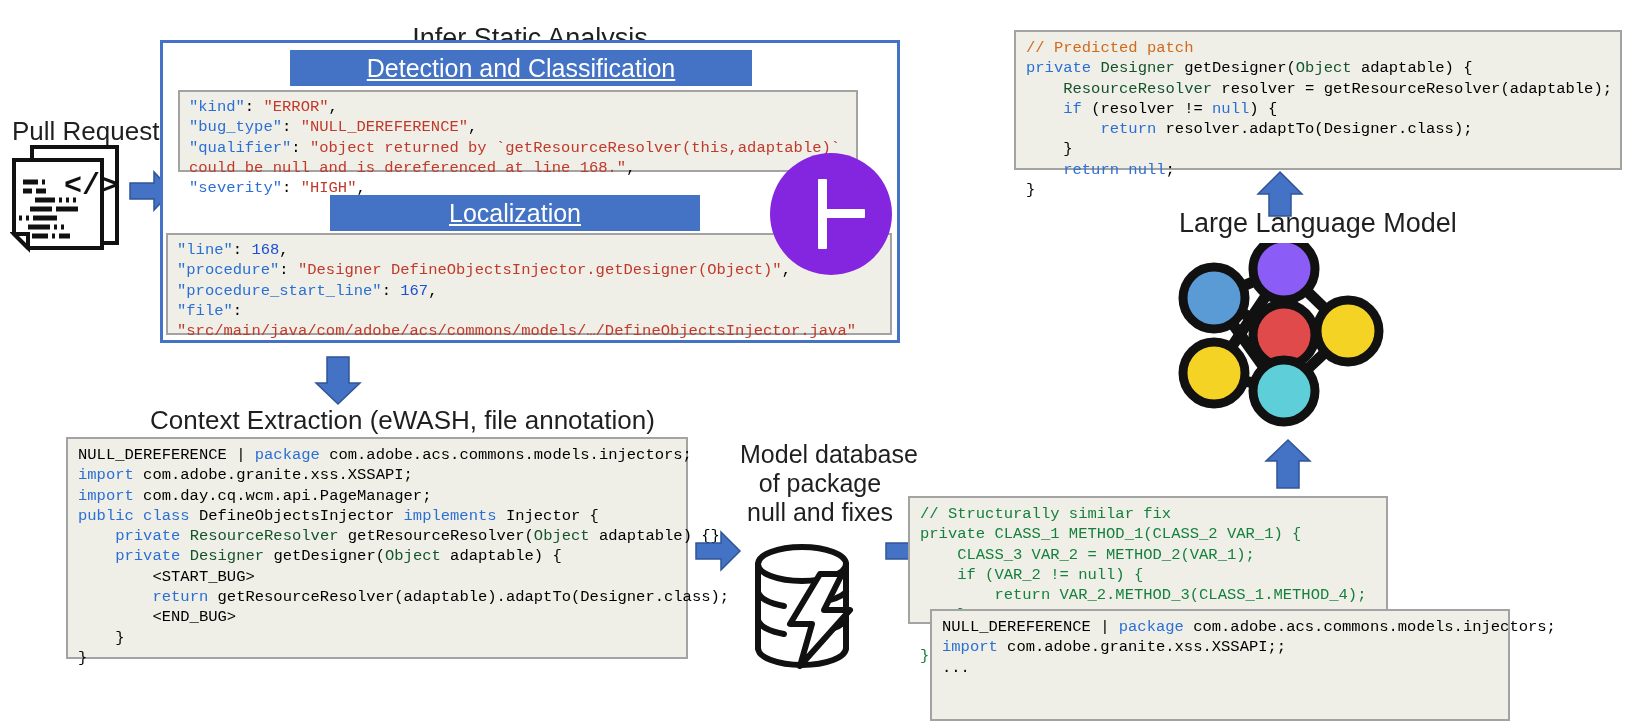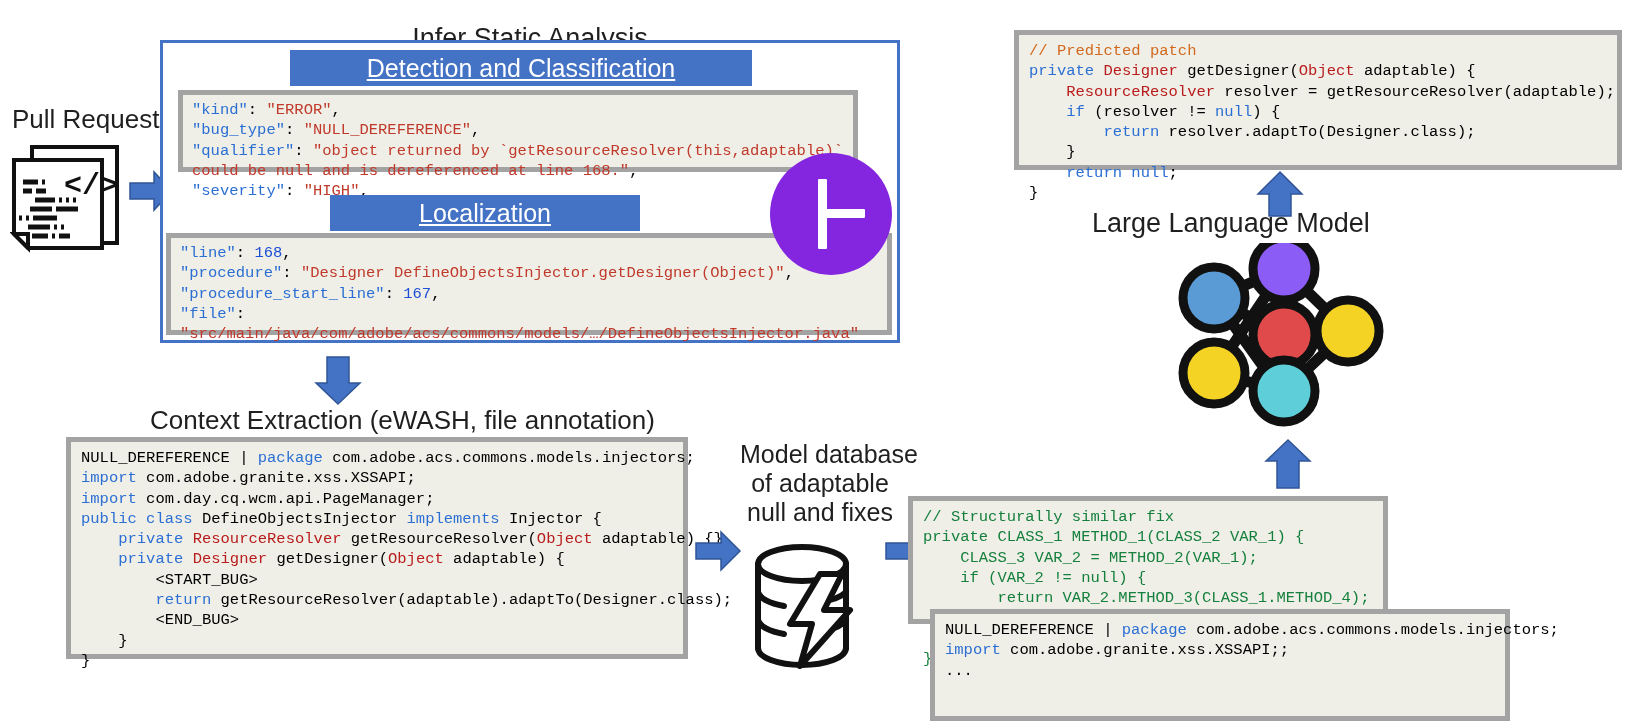--- a/index.html
+++ b/index.html
@@ -6,50 +6,50 @@
   body{width:1641px;height:721px;position:relative;overflow:hidden;
        font-family:"Liberation Sans", sans-serif;color:#1a1a1a;}
   .abs{position:absolute;}
   .lbl{font-size:25px;color:#1f1f1f;white-space:nowrap;}
   .code{font-family:"Liberation Mono","DejaVu Sans Mono",monospace;
         font-size:15.5px;line-height:20.3px;white-space:pre;}
   .k{color:#2b6fd4;}       
   .s{color:#c0392b;}       
   .n{color:#1d4ed8;}       
   .c{color:#d2691e;}       
-  .ty{color:#b91c1c;}      
+  .ty{color:#14532d;}      
   .or{color:#15803d;}
   .pl{color:#000000;}
 
   
   #infer-frame{left:160px;top:40px;width:740px;height:303px;
       border:3px solid #4472c4;background:#ffffff;box-sizing:border-box;}
   .bluebar{background:#4472c4;color:#ffffff;text-align:center;
       font-size:25px;line-height:36px;height:36px;text-decoration:underline;}
 
   
-  .card{background:#efefe7;border:5px solid #a3a3a3;box-sizing:border-box;}
+  .card{background:#efefe7;border:2px solid #a3a3a3;box-sizing:border-box;}
 
   
   .arrow{position:absolute;}
   .arrow svg{display:block;}
 
   
   #infer-logo{left:770px;top:153px;width:122px;height:122px;border-radius:50%;
       background:#8425e0;}
   #infer-logo .bar-v{position:absolute;left:48px;top:26px;width:9px;height:70px;background:#fff;border-radius:1px;}
   #infer-logo .bar-h{position:absolute;left:56px;top:56px;width:39px;height:9px;background:#fff;border-radius:1px;}
 
   
   #pr-icon{left:10px;top:142px;width:122px;height:112px;}
 </style>
 </head>
 <body>
 
-<div class="abs lbl" style="left:12px;top:104px;font-size:26px;">Pull Request</div>
+<div class="abs lbl" style="left:12px;top:116px;font-size:26px;">Pull Request</div>
 
 <div class="abs" id="pr-icon">
   <svg width="122" height="112" viewBox="0 0 122 112">
     <rect x="22" y="5" width="85" height="96" fill="#fff" stroke="#111" stroke-width="4"></rect>
     <path d="M4 18 H92 V106 H18 L4 92 Z" fill="#fff" stroke="#111" stroke-width="4"></path>
     <path d="M4 92 H18 V106 Z" fill="#fff" stroke="#111" stroke-width="4"></path>
     <g stroke="#111" stroke-width="5" stroke-linecap="butt">
       <line x1="13" y1="40" x2="28" y2="40"></line>
         <line x1="32" y1="40" x2="35" y2="40"></line>
       <line x1="13" y1="49" x2="22" y2="49"></line>
@@ -81,21 +81,21 @@
 </div>
 
 <div class="abs lbl" style="left:160px;top:23px;width:740px;text-align:center;font-size:27px;">Infer Static Analysis</div>
 
 <div class="abs" id="infer-frame"></div>
 
 <div class="abs bluebar" style="left:290px;top:50px;width:462px;">Detection and Classification</div>
 
 <div class="abs card code" id="detect-card" style="left:178px;top:90px;width:680px;height:82px;padding:5px 9px;"><div><span class="k">"kind"</span><span class="pl">: </span><span class="s">"ERROR"</span><span class="pl">,</span></div><div><span class="k">"bug_type"</span><span class="pl">: </span><span class="s">"NULL_DEREFERENCE"</span><span class="pl">,</span></div><div><span class="k">"qualifier"</span><span class="pl">: </span><span class="s">"object returned by `getResourceResolver(this,adaptable)`</span></div><div><span class="s">could be null and is dereferenced at line 168."</span><span class="pl">,</span></div><div><span class="k">"severity"</span><span class="pl">: </span><span class="s">"HIGH"</span><span class="pl">,</span></div></div>
 
-<div class="abs bluebar" style="left:330px;top:195px;width:310px;">Localization</div>
+<div class="abs bluebar" style="left:330px;top:195px;width:370px;">Localization</div>
 
 <div class="abs card code" id="local-card" style="left:166px;top:233px;width:726px;height:102px;padding:5px 9px;"><div><span class="k">"line"</span><span class="pl">: </span><span class="n">168</span><span class="pl">,</span></div><div><span class="k">"procedure"</span><span class="pl">: </span><span class="s">"Designer DefineObjectsInjector.getDesigner(Object)"</span><span class="pl">,</span></div><div><span class="k">"procedure_start_line"</span><span class="pl">: </span><span class="n">167</span><span class="pl">,</span></div><div><span class="k">"file"</span><span class="pl">:</span></div><div><span class="s">"src/main/java/com/adobe/acs/commons/models/…/DefineObjectsInjector.java"</span></div></div>
 
 <div class="abs" id="infer-logo">
   <div class="bar-v"></div>
   <div class="bar-h"></div>
 </div>
 
 <div class="abs arrow" style="left:312px;top:355px;">
   <svg width="52" height="52" viewBox="0 0 52 52">
@@ -108,21 +108,21 @@
 <div class="abs card code" id="context-card" style="left:66px;top:437px;width:622px;height:222px;padding:6px 10px;"><div><span class="pl">NULL_DEREFERENCE | </span><span class="k">package</span><span class="pl"> com.adobe.acs.commons.models.injectors;</span></div><div><span class="k">import</span><span class="pl"> com.adobe.granite.xss.XSSAPI;</span></div><div><span class="k">import</span><span class="pl"> com.day.cq.wcm.api.PageManager;</span></div><div><span class="pl"></span></div><div><span class="k">public class</span><span class="pl"> DefineObjectsInjector </span><span class="k">implements</span><span class="pl"> Injector {</span></div><div><span class="pl">    </span><span class="k">private</span><span class="pl"> </span><span class="ty">ResourceResolver</span><span class="pl"> getResourceResolver(</span><span class="ty">Object</span><span class="pl"> adaptable) {}</span></div><div><span class="pl"></span></div><div><span class="pl">    </span><span class="k">private</span><span class="pl"> </span><span class="ty">Designer</span><span class="pl"> getDesigner(</span><span class="ty">Object</span><span class="pl"> adaptable) {</span></div><div><span class="pl">        &lt;START_BUG&gt;</span></div><div><span class="pl">        </span><span class="k">return</span><span class="pl"> getResourceResolver(adaptable).adaptTo(Designer.class);</span></div><div><span class="pl">        &lt;END_BUG&gt;</span></div><div><span class="pl">    }</span></div><div><span class="pl">}</span></div></div>
 
 <div class="abs arrow" style="left:694px;top:528px;">
   <svg width="48" height="46" viewBox="0 0 48 46">
     <path d="M2 15 H27 V4 L46 23 L27 42 V31 H2 Z" fill="#4472c4" stroke="#2f5597" stroke-width="1.5"></path>
   </svg>
 </div>
 
 <div class="abs" style="left:740px;top:440px;width:160px;text-align:center;">
   <div class="lbl" style="font-size:25px;">Model database</div>
-  <div class="lbl" style="font-size:25px;">of adaptable</div>
+  <div class="lbl" style="font-size:25px;">of package</div>
   <div class="lbl" style="font-size:25px;">null and fixes</div>
 </div>
 
 <div class="abs" style="left:750px;top:538px;">
   <svg width="125" height="135" viewBox="0 0 125 135">
     <g fill="none" stroke="#111" stroke-width="6" stroke-linecap="round">
       <ellipse cx="52" cy="26" rx="44" ry="17"></ellipse>
       <path d="M8 26 V110"></path>
       <path d="M96 26 V110"></path>
       <path d="M8 110 A44 17 0 0 0 96 110"></path>
@@ -144,21 +144,21 @@
 <div class="abs card code" id="similar-fix-card" style="left:908px;top:496px;width:480px;height:128px;padding:6px 10px;"><div><span class="or">// Structurally similar fix</span></div><div><span class="or">private CLASS_1 METHOD_1(CLASS_2 VAR_1) {</span></div><div><span class="or">    CLASS_3 VAR_2 = METHOD_2(VAR_1);</span></div><div><span class="or">    if (VAR_2 != null) {</span></div><div><span class="or">        return VAR_2.METHOD_3(CLASS_1.METHOD_4);</span></div><div><span class="or">    }</span></div><div><span class="or">    return null;</span></div><div><span class="or">}</span></div></div>
 
 <div class="abs card code" id="similar-ctx-card" style="left:930px;top:609px;width:580px;height:112px;padding:6px 10px;"><div><span class="pl">NULL_DEREFERENCE | </span><span class="k">package</span><span class="pl"> com.adobe.acs.commons.models.injectors;</span></div><div><span class="k">import</span><span class="pl"> com.adobe.granite.xss.XSSAPI;;</span></div><div><span class="pl">...</span></div></div>
 
 <div class="abs arrow" style="left:1262px;top:437px;">
   <svg width="52" height="54" viewBox="0 0 52 54">
     <path d="M26 3 L48 24 H37 V51 H15 V24 H4 Z" fill="#4472c4" stroke="#2f5597" stroke-width="1.5"></path>
   </svg>
 </div>
 
-<div class="abs lbl" style="left:1092px;top:208px;font-size:27px;">Large Language Model</div>
+<div class="abs lbl" style="left:1179px;top:208px;font-size:27px;">Large Language Model</div>
 
 <div class="abs" style="left:1176px;top:243px;">
   <svg width="208" height="196" viewBox="0 0 208 196">
     <g stroke="#111" stroke-width="11" stroke-linecap="round">
       <line x1="38" y1="55" x2="108" y2="26"></line>
       <line x1="38" y1="55" x2="108" y2="92"></line>
       <line x1="38" y1="55" x2="105" y2="148"></line>
       <line x1="108" y1="26" x2="108" y2="92"></line>
       <line x1="108" y1="26" x2="172" y2="88"></line>
       <line x1="108" y1="92" x2="172" y2="88"></line>

